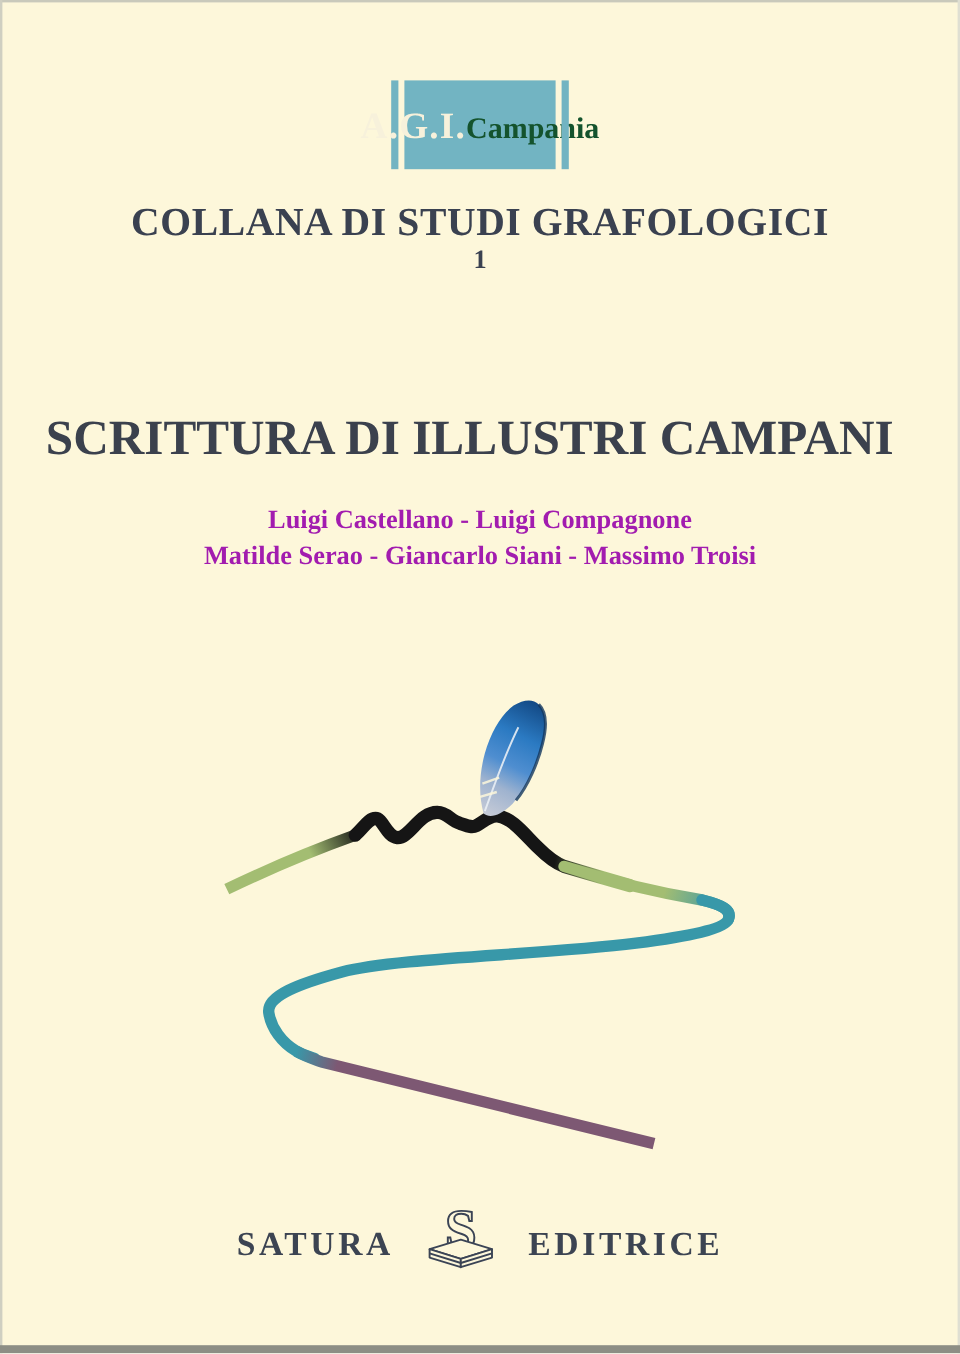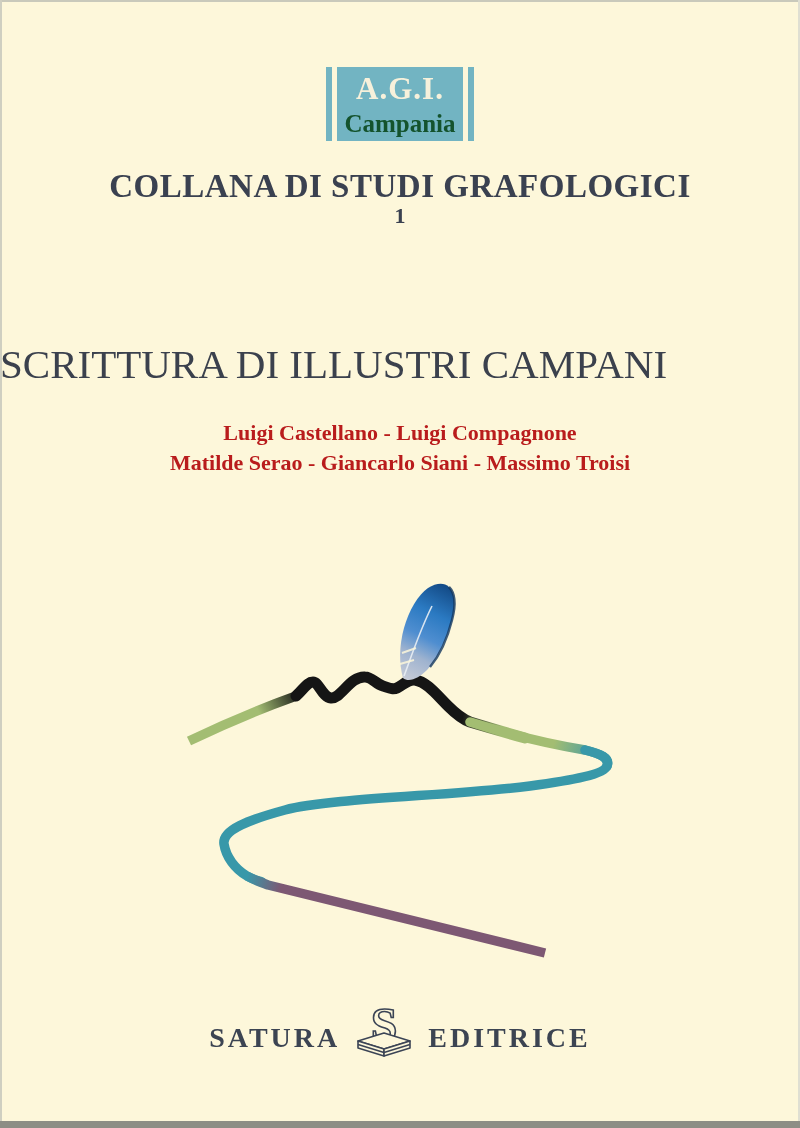--- a/index.html
+++ b/index.html
@@ -12,41 +12,41 @@
   }
   .edge-top    { position:absolute; top:0; left:0; right:0; height:2px; background:#c9c9bb; }
   .edge-left   { position:absolute; top:0; left:0; bottom:0; width:2px; background:#cfcfc1; }
   .edge-right  { position:absolute; top:0; right:0; bottom:0; width:2px; background:#dfdfd2; }
   .edge-bottom { position:absolute; left:0; right:0; bottom:0; height:7px; background:#8d8e85; }
 
   
   .agi { position:absolute; top:67px; left:0; right:0; height:74px;
          display:flex; justify-content:center; align-items:stretch; gap:5px; }
   .agi-bar { width:6px; background:#72b4c2; }
-  .agi-box { width:126px; background:#72b4c2; display:flex; flex-direction:column;
+  .agi-box { width:126px; background:#72b4c2; display:flex; flex-direction:row;
              align-items:center; justify-content:center; }
   .agi-acronym { color:#f7f1db; font-weight:bold; font-size:31px; line-height:1; letter-spacing:1px; }
   .agi-region  { color:#14532d; font-weight:bold; font-size:25px; line-height:1; margin-top:7px; }
 
   .series-name { position:absolute; top:168px; left:0; right:0; text-align:center;
                  color:#3a4150; font-weight:bold; font-size:33px; letter-spacing:0.5px; }
   .series-number { position:absolute; top:203px; left:0; right:0; text-align:center;
                  color:#3a4150; font-weight:bold; font-size:22px; }
 
-  .book-title { position:absolute; top:340px; left:0; right:17px; 
-                color:#3b414d; font-weight:normal; font-size:41px; letter-spacing:0px; white-space:nowrap; }
+  .book-title { position:absolute; top:340px; left:0; right:17px; text-align:center;
+                color:#3b414d; font-weight:bold; font-size:41px; letter-spacing:0px; white-space:nowrap; }
 
   .authors { position:absolute; top:418px; left:0; right:0; text-align:center;
-             color:#b91c1c; font-weight:bold; font-size:22px; line-height:30px; }
+             color:#a21caf; font-weight:bold; font-size:22px; line-height:30px; }
 
   .illustration { position:absolute; left:150px; top:575px; width:520px; height:410px; }
 
   
   .publisher { position:absolute; top:997px; left:0; right:0;
-               display:flex; justify-content:center; align-items:flex-end; gap:15px;
+               display:flex; justify-content:center; align-items:flex-end; gap:27px;
                color:#3c4452; }
   .pub-word { font-size:28px; font-weight:bold; letter-spacing:3px; margin-bottom:9px; line-height:1; }
   .pub-logo { width:58px; height:64px; display:block; }
 </style>
 </head>
 <body>
 
 <div id="cover">
 
   <div class="edge-top"></div>

